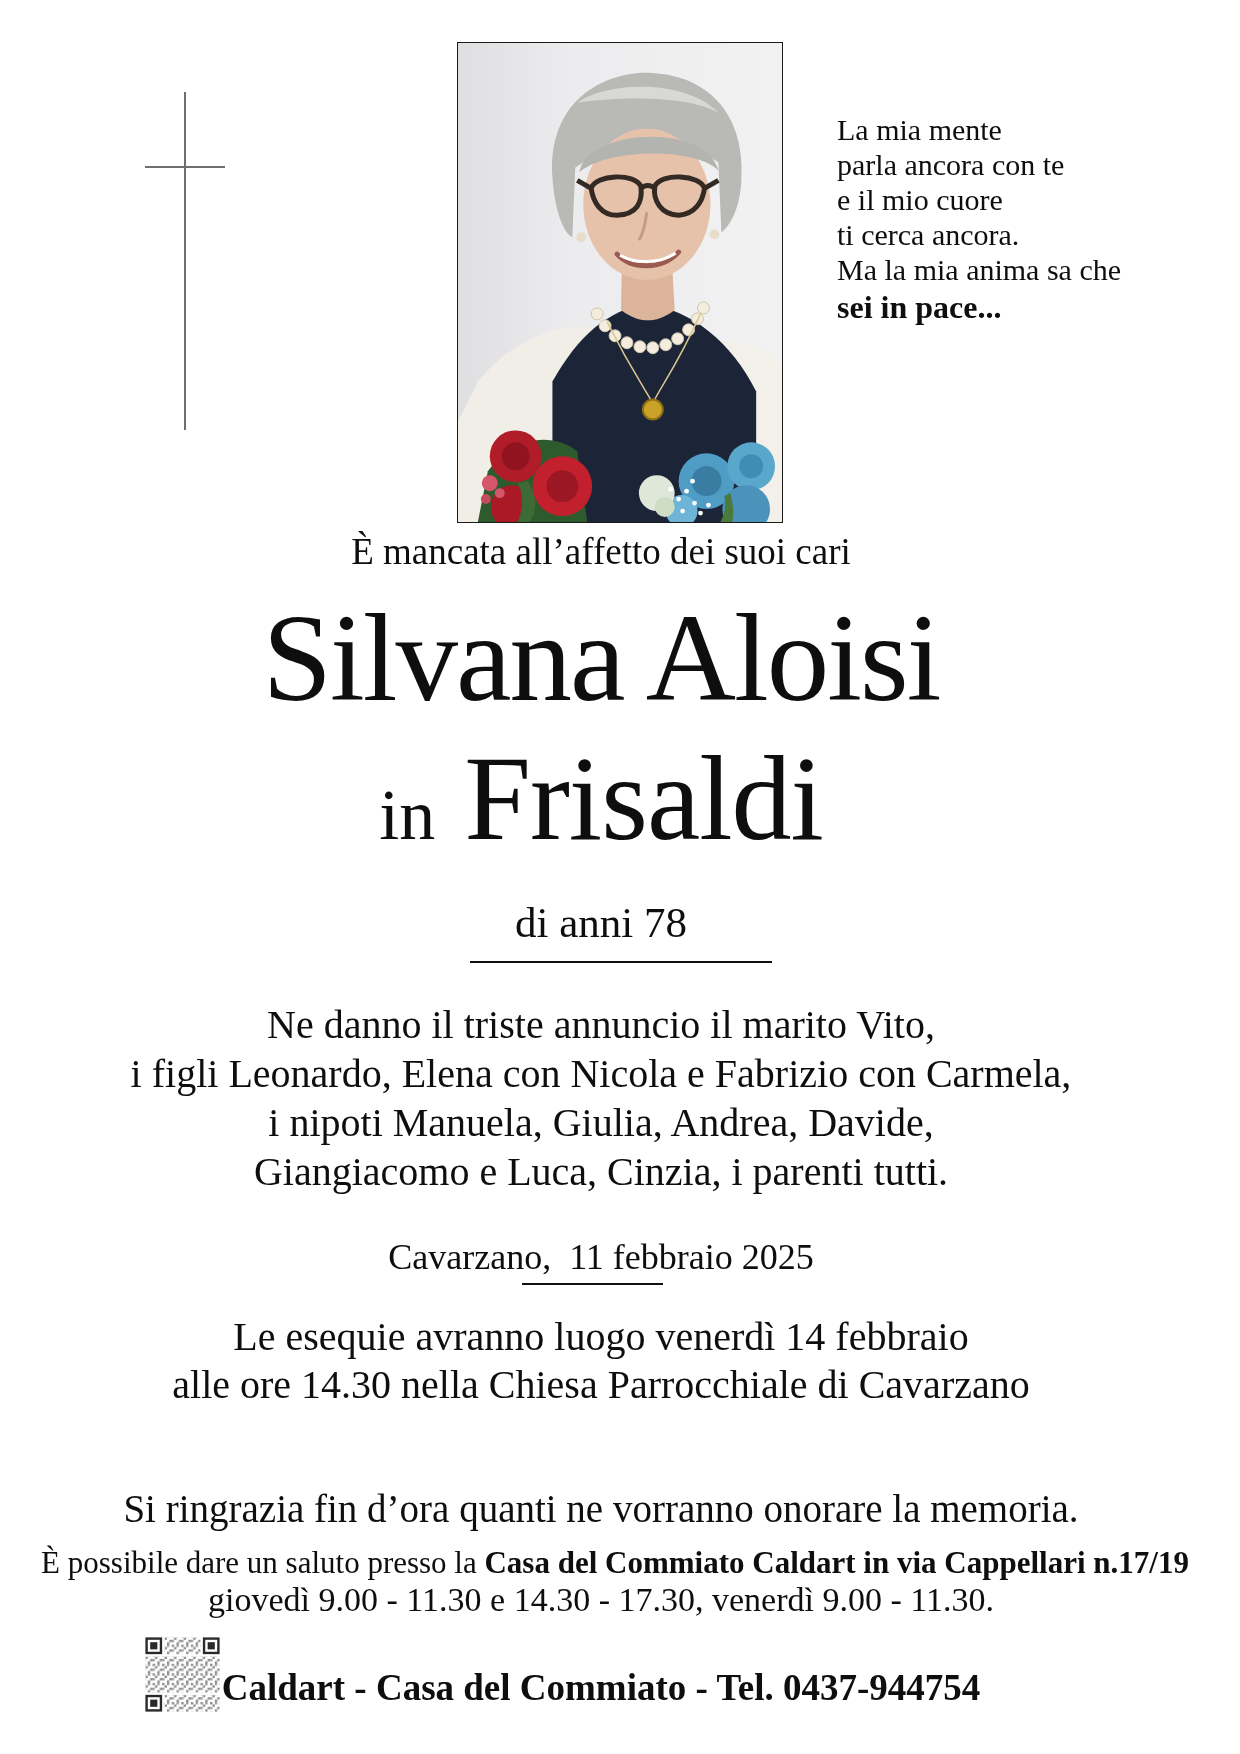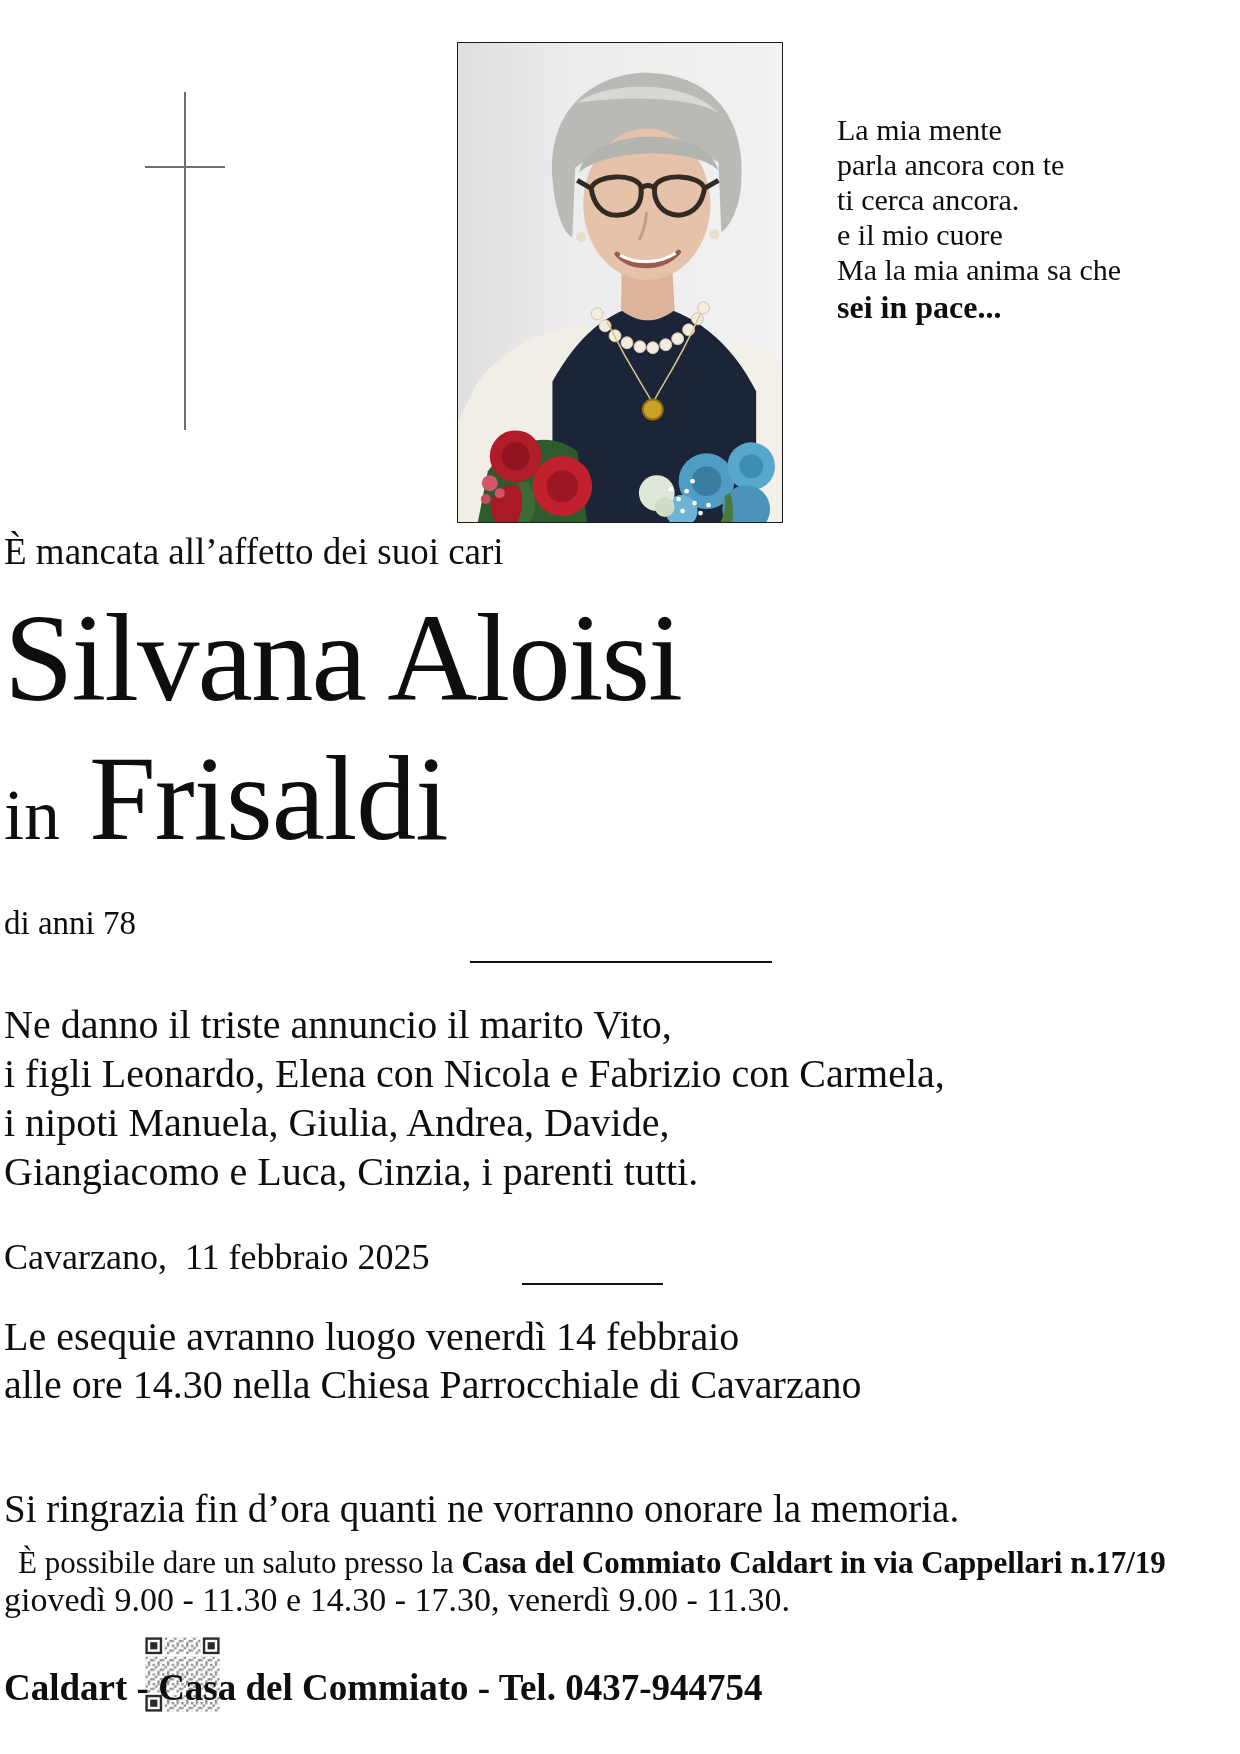--- a/index.html
+++ b/index.html
@@ -2,39 +2,39 @@
 <html><head>
 <meta charset="utf-8">
 <style>
   html,body{margin:0;padding:0;}
   body{
     width:1240px;height:1754px;position:relative;background:#ffffff;
     font-family:"Liberation Serif","DejaVu Serif",serif;color:#0e0e0e;
     overflow:hidden;
   }
   .abs{position:absolute;}
-  .center-col{left:4px;width:1178px;}
+  .center-col{left:12px;width:1178px;text-align:center;}
 
   
   .cross-v{left:184px;top:92px;width:2px;height:338px;background:#6f6f6f;}
   .cross-h{left:145px;top:166px;width:80px;height:2px;background:#6f6f6f;}
 
   
   .photo{left:457px;top:42px;width:326px;height:481px;border:1px solid #1a1a1a;box-sizing:border-box;overflow:hidden;}
   .photo svg{display:block;width:100%;height:100%;}
 
   
   .poem{left:837px;top:112px;width:380px;font-size:30px;line-height:35px;text-align:left;}
   .poem .bold-line{font-weight:bold;font-size:32px;margin-top:3px;}
 
   .intro-line{top:530px;font-size:37px;line-height:44px;}
   .name-line{top:592px;font-size:125px;line-height:132px;letter-spacing:-2px;}
   .name-line2{top:736px;font-size:120px;line-height:126px;letter-spacing:-1px;}
   .name-line2 .prefix{font-size:72px;letter-spacing:0;}
-  .age-line{top:898px;font-size:33px;line-height:50px;}
+  .age-line{top:898px;font-size:43px;line-height:50px;}
   .age-rule{left:470px;top:961px;width:302px;height:2px;background:#111;}
 
   .family-block{top:1000px;font-size:40px;line-height:49px;}
 
   .dateline{top:1236px;font-size:36px;line-height:42px;white-space:pre;}
   .date-rule{left:522px;top:1283px;width:141px;height:2px;background:#111;}
 
   .funeral-block{top:1313px;font-size:40px;line-height:48px;}
   .funeral-block .bold-line{font-weight:bold;}
 
@@ -144,22 +144,22 @@
         <circle cx="252" cy="464" r="2.4"></circle>
           <circle cx="236" cy="440" r="2.4"></circle>
       </g>
     </g>
   </svg>
 </div>
 
 <div class="abs poem">
   <div>La mia mente</div>
   <div>parla ancora con te</div>
+  <div>e il mio cuore</div>
   <div>ti cerca ancora.</div>
-  <div>e il mio cuore</div>
   <div>Ma la mia anima sa che</div>
   <div class="bold-line">sei in pace...</div>
 </div>
 
 <div class="abs center-col intro-line">È mancata all’affetto dei suoi cari</div>
 
 <div class="abs center-col name-line">Silvana Aloisi</div>
 
 <div class="abs center-col name-line2"><span class="prefix">in</span> <span>Frisaldi</span></div>
 

